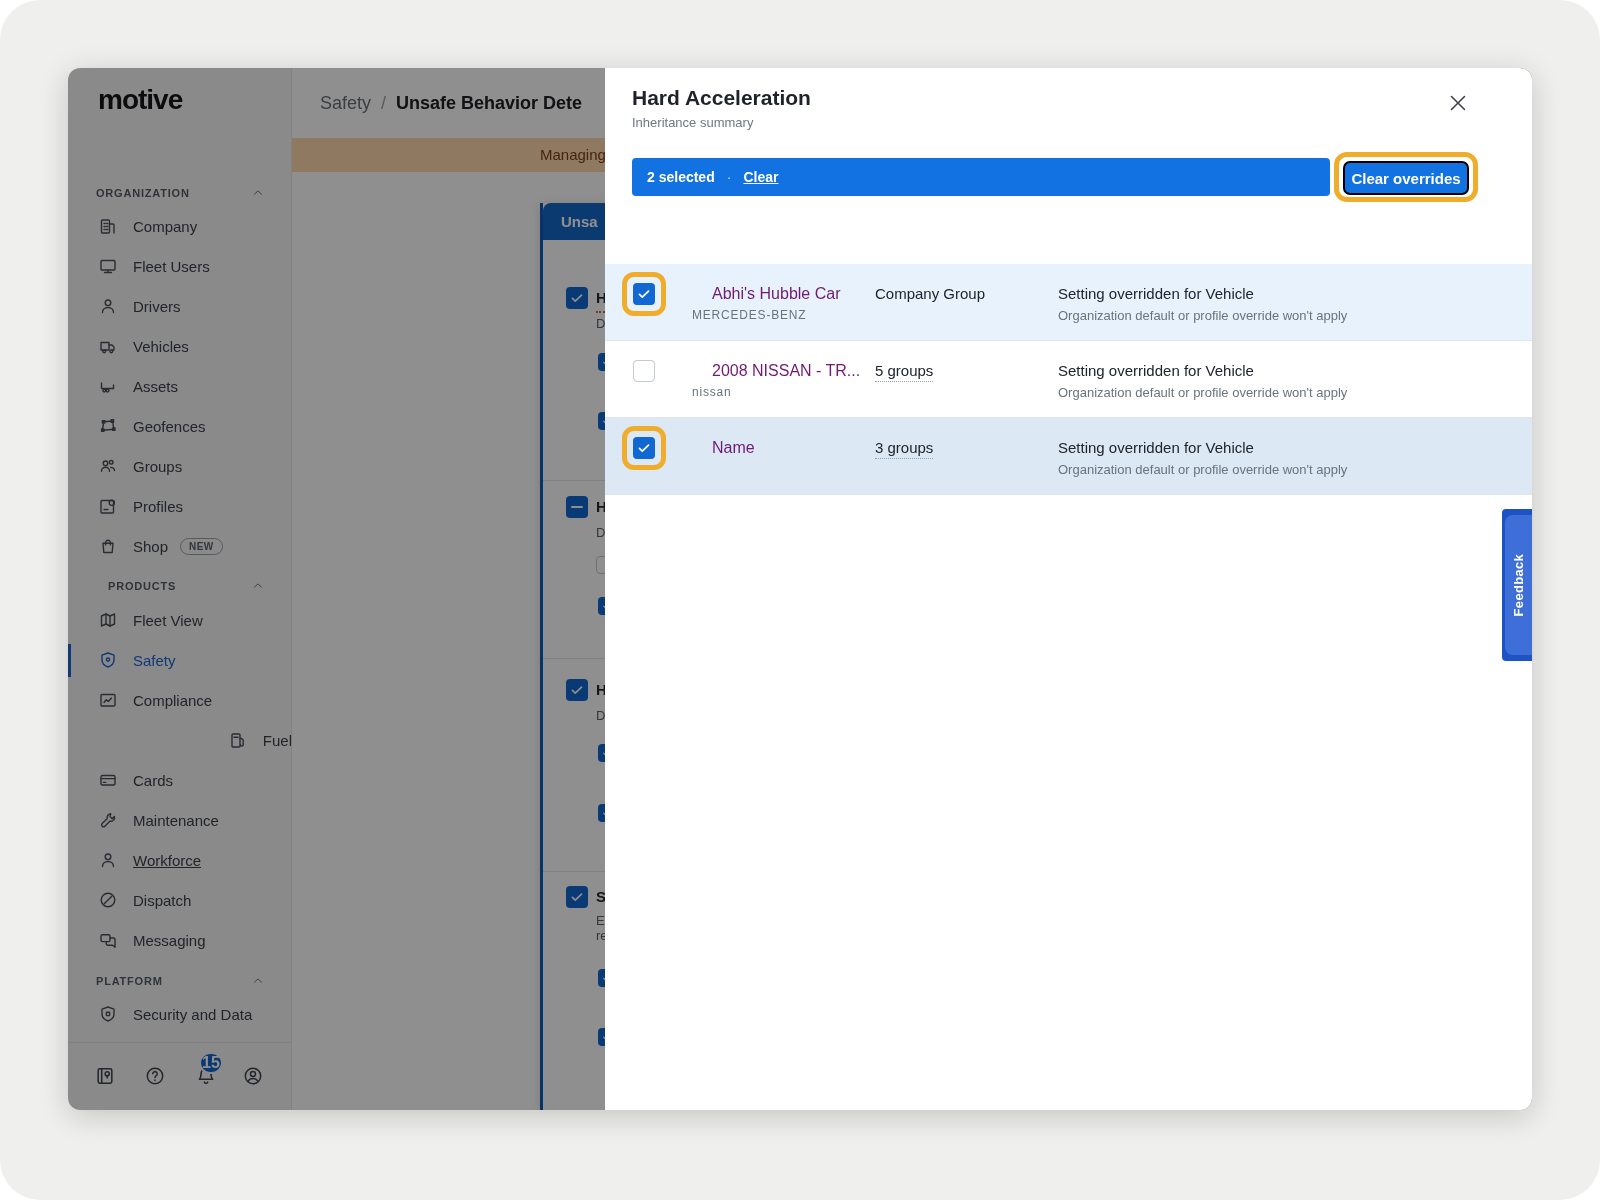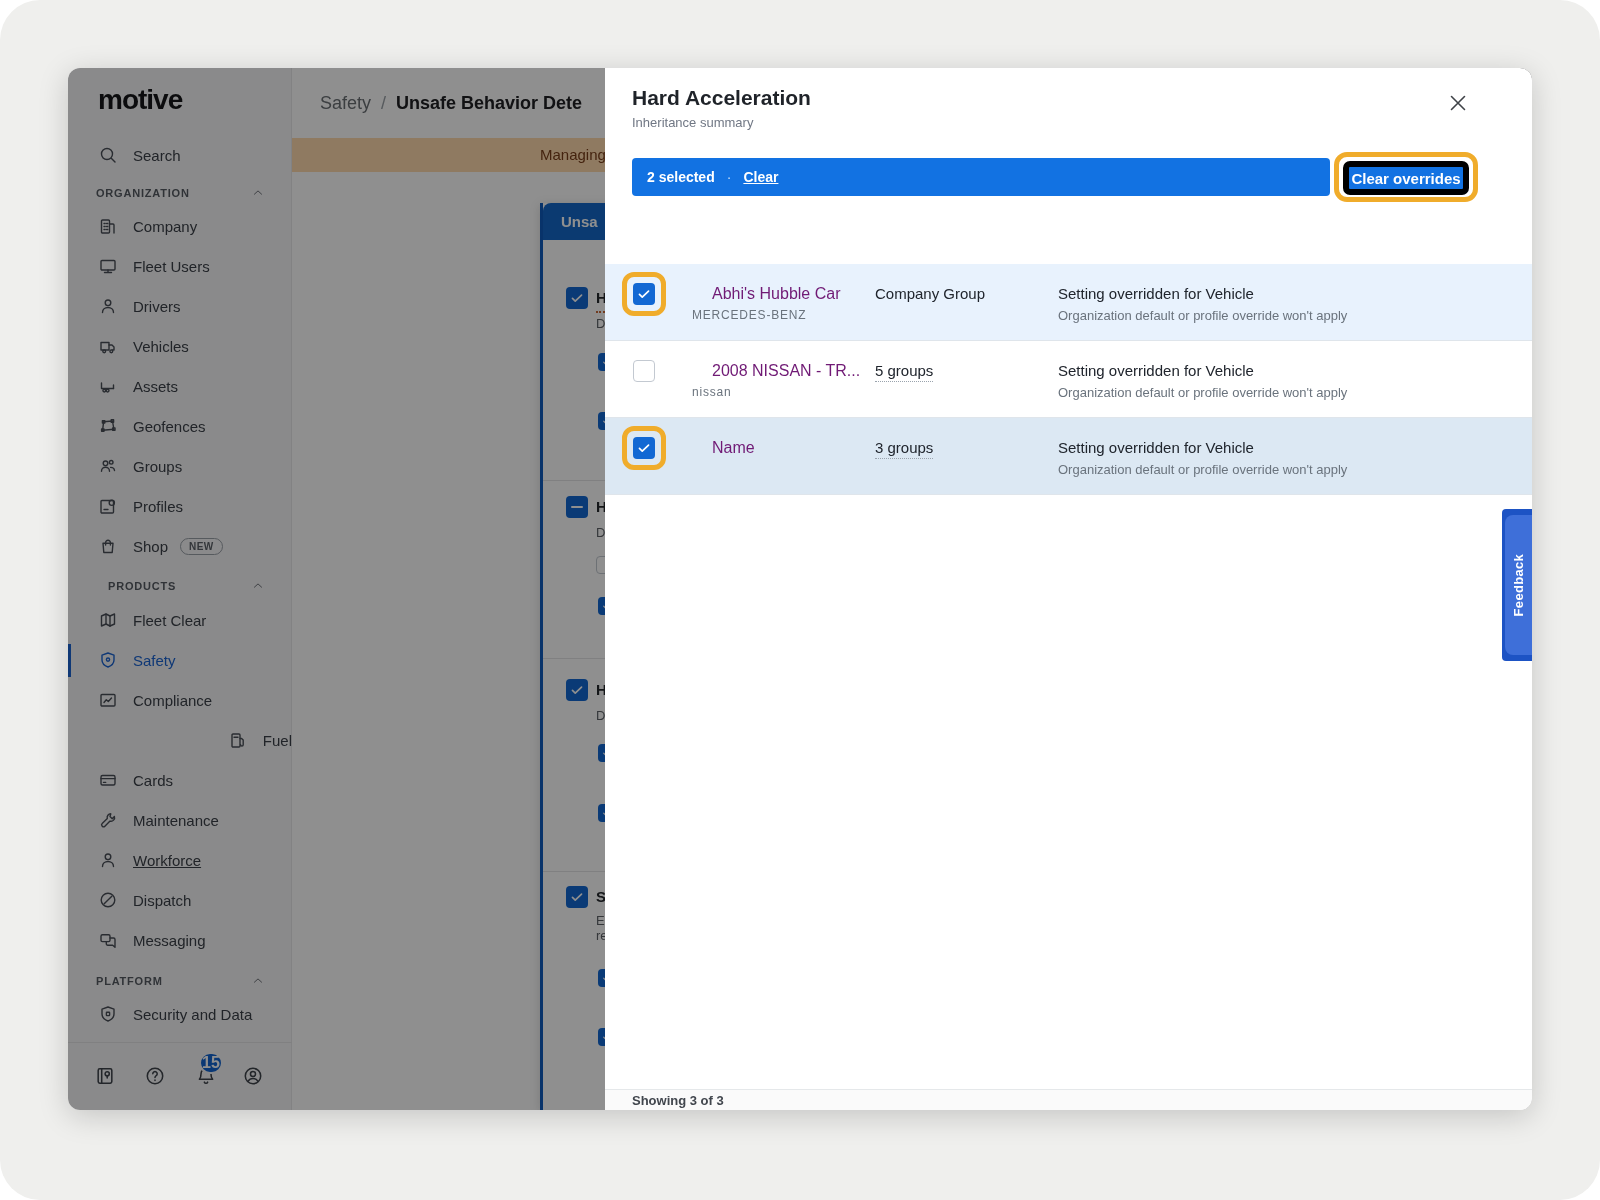--- a/index.html
+++ b/index.html
@@ -56,21 +56,21 @@
   #modal-title { position:absolute; left:27px; top:18px; font-size:21px; font-weight:700; color:#1f2329; }
   #modal-subtitle { position:absolute; left:27px; top:47px; font-size:13px; color:#707784; }
   #modal-close { position:absolute; left:840px; top:22px; width:26px; height:26px; color:#3f4348; cursor:pointer; display:flex; align-items:center; justify-content:center; }
 
   #sel-bar { position:absolute; left:27px; top:90px; width:698px; height:38px; background:#1272e2; border-radius:4px; display:flex; align-items:center; color:#ffffff; font-size:14px; padding-left:15px; }
   #sel-bar .sel-count { font-weight:600; }
   #sel-bar .sel-dot { margin:0 12px; opacity:.75; }
   #sel-bar .sel-clear { font-weight:600; text-decoration:underline; cursor:pointer; }
 
   #btn-ring { position:absolute; left:729px; top:84px; width:144px; height:50px; border:5px solid #f0ac2b; border-radius:13px; }
-  #clear-overrides-btn { position:absolute; left:4px; top:4px; width:126px; height:34px; background:#1272e2; border:6px solid #000000; border-radius:7px; color:#fff; font-size:15px; font-weight:700; display:flex; align-items:center; justify-content:center; cursor:pointer; }
+  #clear-overrides-btn { position:absolute; left:4px; top:4px; width:126px; height:34px; background:#1272e2; border:2px solid #000000; border-radius:7px; color:#fff; font-size:15px; font-weight:700; display:flex; align-items:center; justify-content:center; cursor:pointer; }
 
   
   #thead { position:absolute; left:0; top:158px; width:927px; height:38px; border-bottom:1px solid #e2e6ea; }
   #thead .th { position:absolute; top:12px; font-size:11px; font-weight:700; letter-spacing:.6px; color:#5c6673; }
   #rows { position:absolute; left:0; top:196px; width:927px; }
   .vrow { position:relative; width:927px; height:77px; border-bottom:1px solid #dfe5eb; }
   .vrow.hl1 { background:#e8f2fd; }
   .vrow.hl2 { background:#dce8f3; }
   .vrow .cb-ring { position:absolute; left:17px; top:8px; width:44px; height:44px; border:5px solid #f0ac2b; border-radius:12px; }
   .vrow .cbx { left:28px; top:19px; width:22px; height:22px; }
@@ -91,27 +91,20 @@
   #feedback-tab .fb-label { writing-mode:vertical-rl; transform:rotate(180deg); color:#ffffff; font-size:13px; font-weight:700; letter-spacing:.3px; }
 </style>
 </head>
 <body>
 
 <div id="canvas">
   <div id="window">
 
     <nav id="sidebar">
       <div class="logo">motive</div>
-      <div class="side-row" style="top:67px;">
-        <span class="ic"><svg width="20" height="20" viewBox="0 0 20 20" fill="none" stroke="currentColor" stroke-width="1.4" stroke-linecap="round" stroke-linejoin="round">
-              <circle cx="9" cy="9" r="5.5"></circle>
-              <path d="M13.5 13.5L17 17"></path>
-            </svg></span>
-        <span>Search</span>
-      </div>
       <div id="sidebar-dynamic">
           <div class="side-section" style="top: 117px;">
             <span>ORGANIZATION</span>
             <span class="chev"><svg width="12" height="12" viewBox="0 0 20 20" fill="none" stroke="currentColor" stroke-width="1.4" stroke-linecap="round" stroke-linejoin="round">
                 <path d="M4 12l6-5.5L16 12"></path>
               </svg></span>
           </div>
           <div class="side-row" style="top: 138px;">
             <span class="ic"><svg width="20" height="20" viewBox="0 0 20 20" fill="none" stroke="currentColor" stroke-width="1.4" stroke-linecap="round" stroke-linejoin="round">
                 <rect x="3.5" y="4" width="8" height="13" rx="1"></rect>
@@ -190,21 +183,21 @@
             <span>PRODUCTS</span>
             <span class="chev"><svg width="12" height="12" viewBox="0 0 20 20" fill="none" stroke="currentColor" stroke-width="1.4" stroke-linecap="round" stroke-linejoin="round">
                 <path d="M4 12l6-5.5L16 12"></path>
               </svg></span>
           </div>
           <div class="side-row" style="top: 532px;">
             <span class="ic"><svg width="20" height="20" viewBox="0 0 20 20" fill="none" stroke="currentColor" stroke-width="1.4" stroke-linecap="round" stroke-linejoin="round">
                 <path d="M3.5 6l4.5-2 4 2 4.5-2v10l-4.5 2-4-2-4.5 2z"></path>
                 <path d="M8 4.3v10M12 6.3v10"></path>
               </svg></span>
-            <span>Fleet Clear</span>
+            <span>Fleet View</span>
           </div>
           <div class="side-row active" style="top: 572px;">
             <span class="ic"><svg width="20" height="20" viewBox="0 0 20 20" fill="none" stroke="currentColor" stroke-width="1.4" stroke-linecap="round" stroke-linejoin="round">
                 <path d="M10 3l6 2.2V10c0 3.8-2.7 5.8-6 7-3.3-1.2-6-3.2-6-7V5.2z"></path>
                 <circle cx="10" cy="9.6" r="1.6"></circle>
               </svg></span>
             <span>Safety</span>
           </div>
           <div class="side-row" style="top: 612px;">
             <span class="ic"><svg width="20" height="20" viewBox="0 0 20 20" fill="none" stroke="currentColor" stroke-width="1.4" stroke-linecap="round" stroke-linejoin="round">
@@ -430,23 +423,20 @@
                 <path d="M3.5 10.5l4 4L16.5 6" stroke="#fff" stroke-width="2.4" fill="none" stroke-linecap="round" stroke-linejoin="round"></path>
               </svg>
             </span>
             <span class="v-name">Name</span>
             <span class="v-groups dotted">3 groups</span>
             <span class="v-sum1">Setting overridden for Vehicle</span>
             <span class="v-sum2">Organization default or profile override won't apply</span>
           </div>
         </div>
 
-      <div id="modal-footer">
-        <span class="foot-text">Showing 3 of 3</span>
-      </div>
 
       <div id="feedback-tab">
         <div class="inner">
           <span class="fb-label">Feedback</span>
         </div>
       </div>
     </section>
   </div>
 </div>
 

